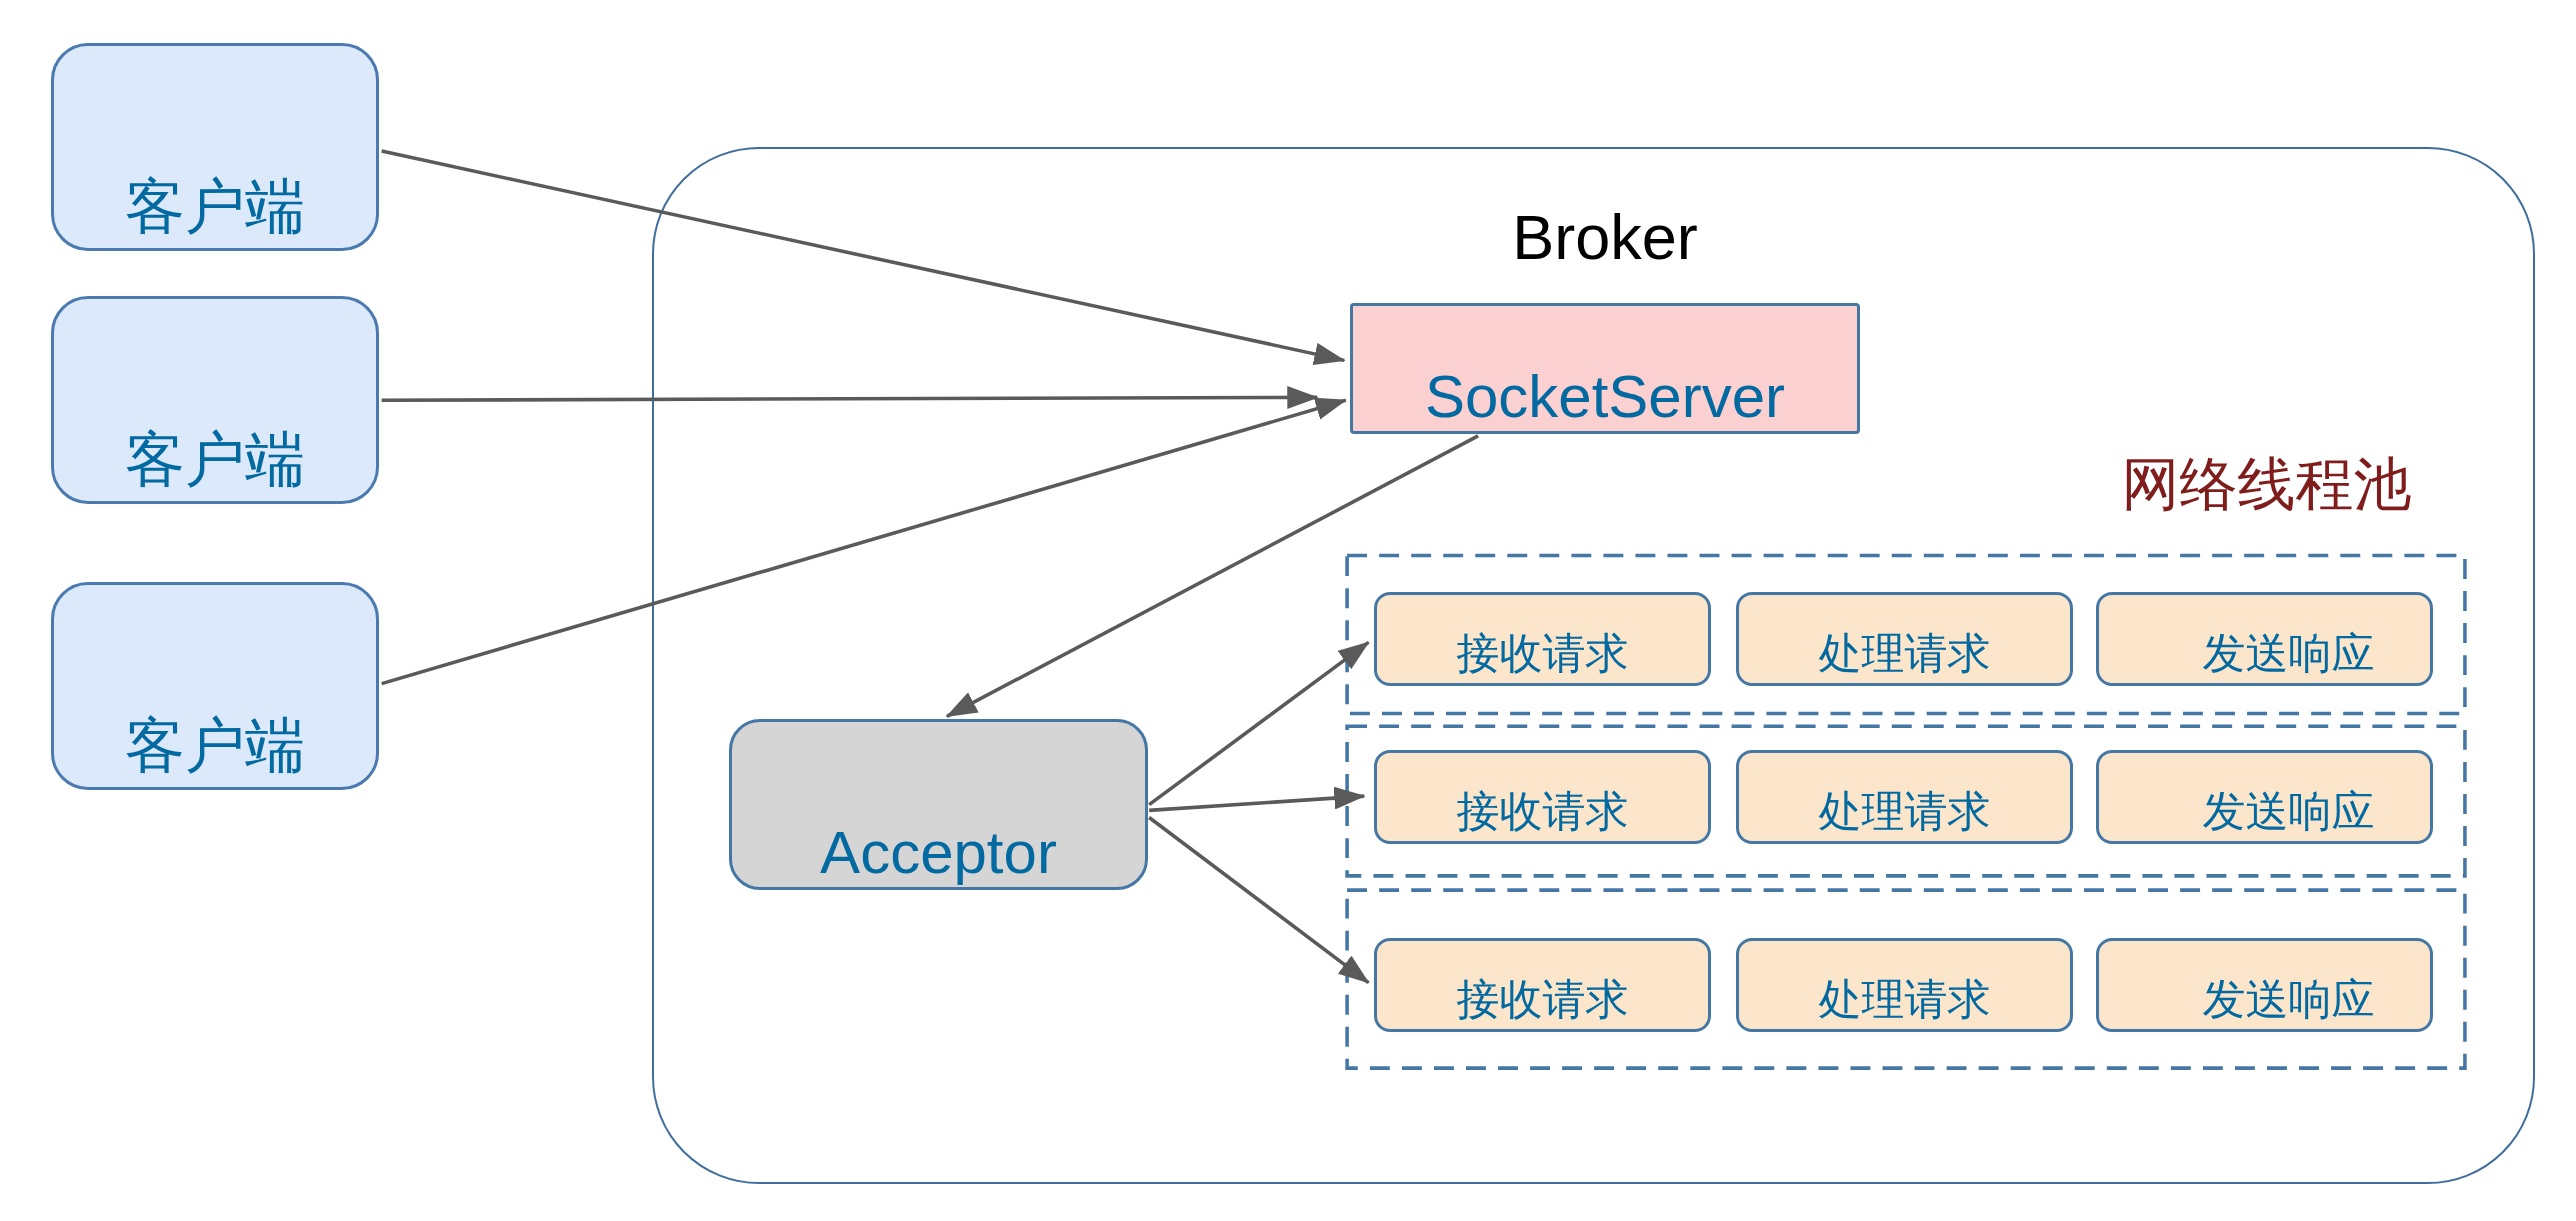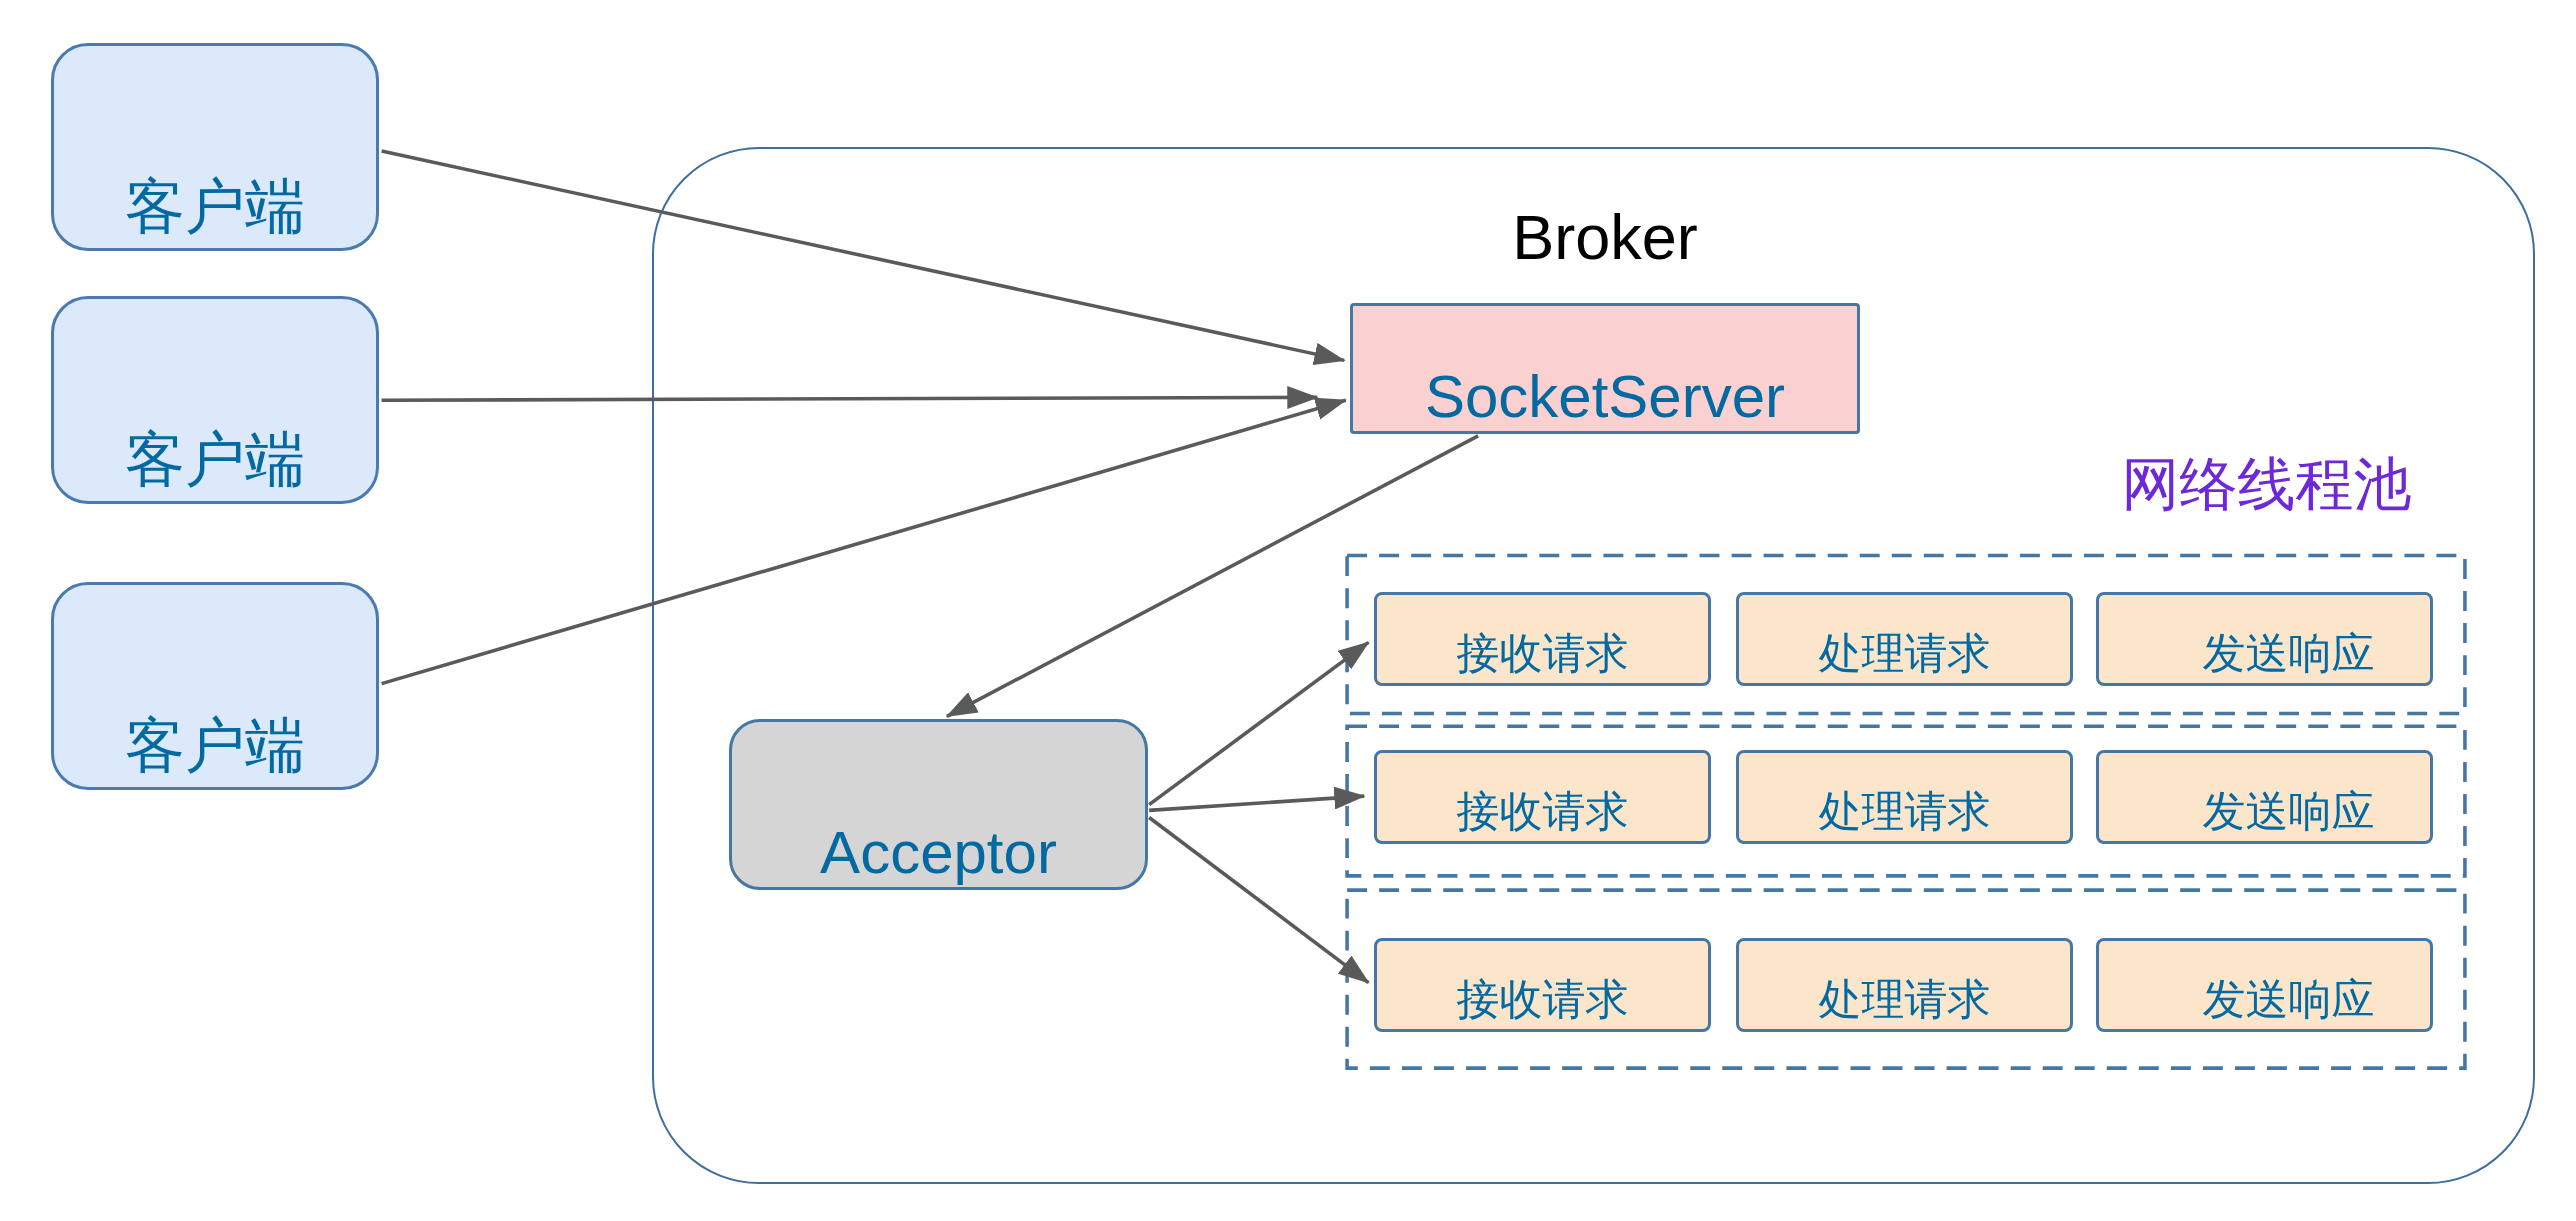--- a/index.html
+++ b/index.html
@@ -52,35 +52,35 @@
     background: #fad0d0;
     border: 3.6px solid #4577a5;
     border-radius: 4px;
     font-size: 60px;
   }
   .pool-title {
     position: absolute;
     left: 2009px; top: 446px; width: 515px;
     text-align: center;
     font-size: 58px;
-    color: #6d28d9;
+    color: #7f1d1d;
   }
   .acceptor {
     left: 729px; top: 719px; width: 419px; height: 171px;
     background: #d5d5d5;
     border: 3.6px solid #4577a5;
     border-radius: 31px;
     font-size: 60px;
   }
   
   .step {
     width: 337px; height: 94px;
     background: #fbe5cb;
     border: 3.6px solid #4577a5;
-    border-radius: 8px;
+    border-radius: 16px;
     font-size: 43px;
   }
   .r1 { top: 592px; }
   .r2 { top: 750px; }
   .r3 { top: 938px; }
   .c1 { left: 1374px; }
   .c2 { left: 1736px; }
   .c3 { left: 2096px; padding-left: 48px; }
   
   .overlay {

